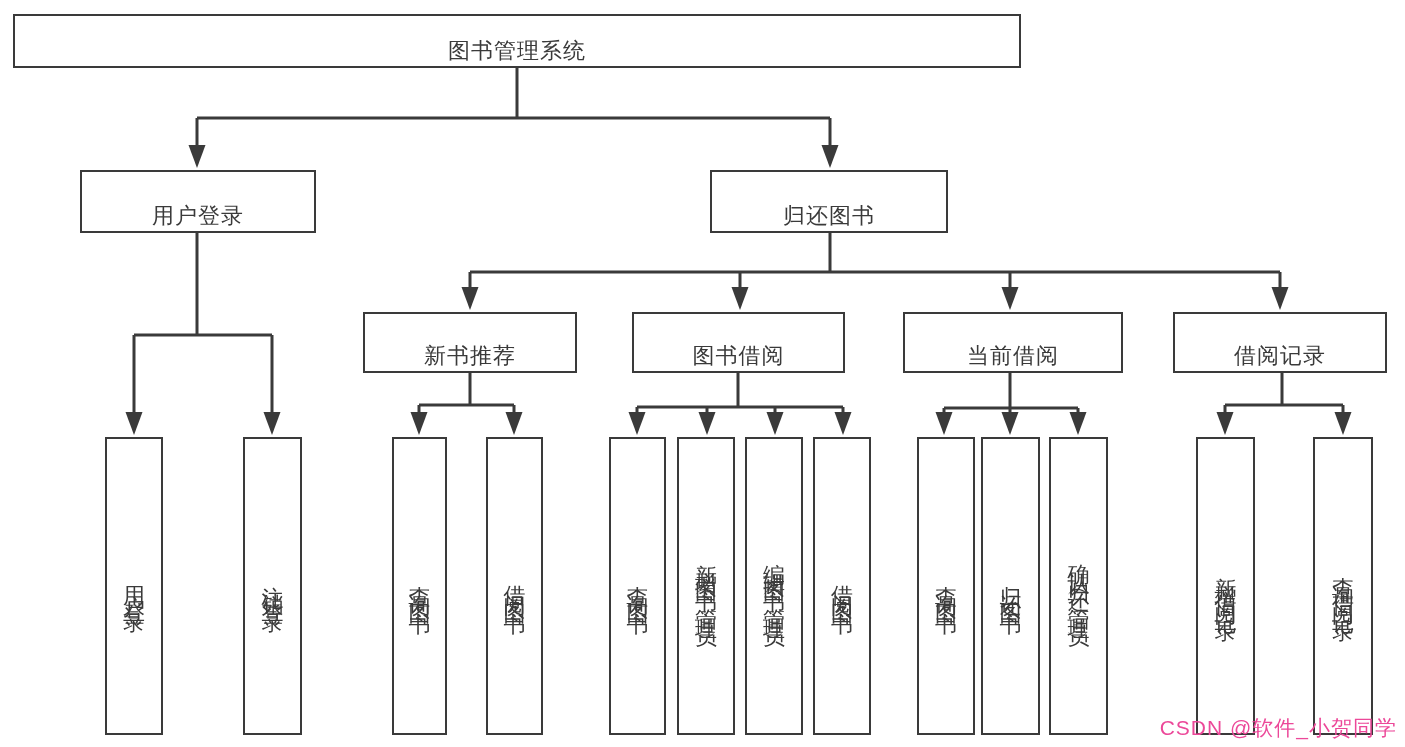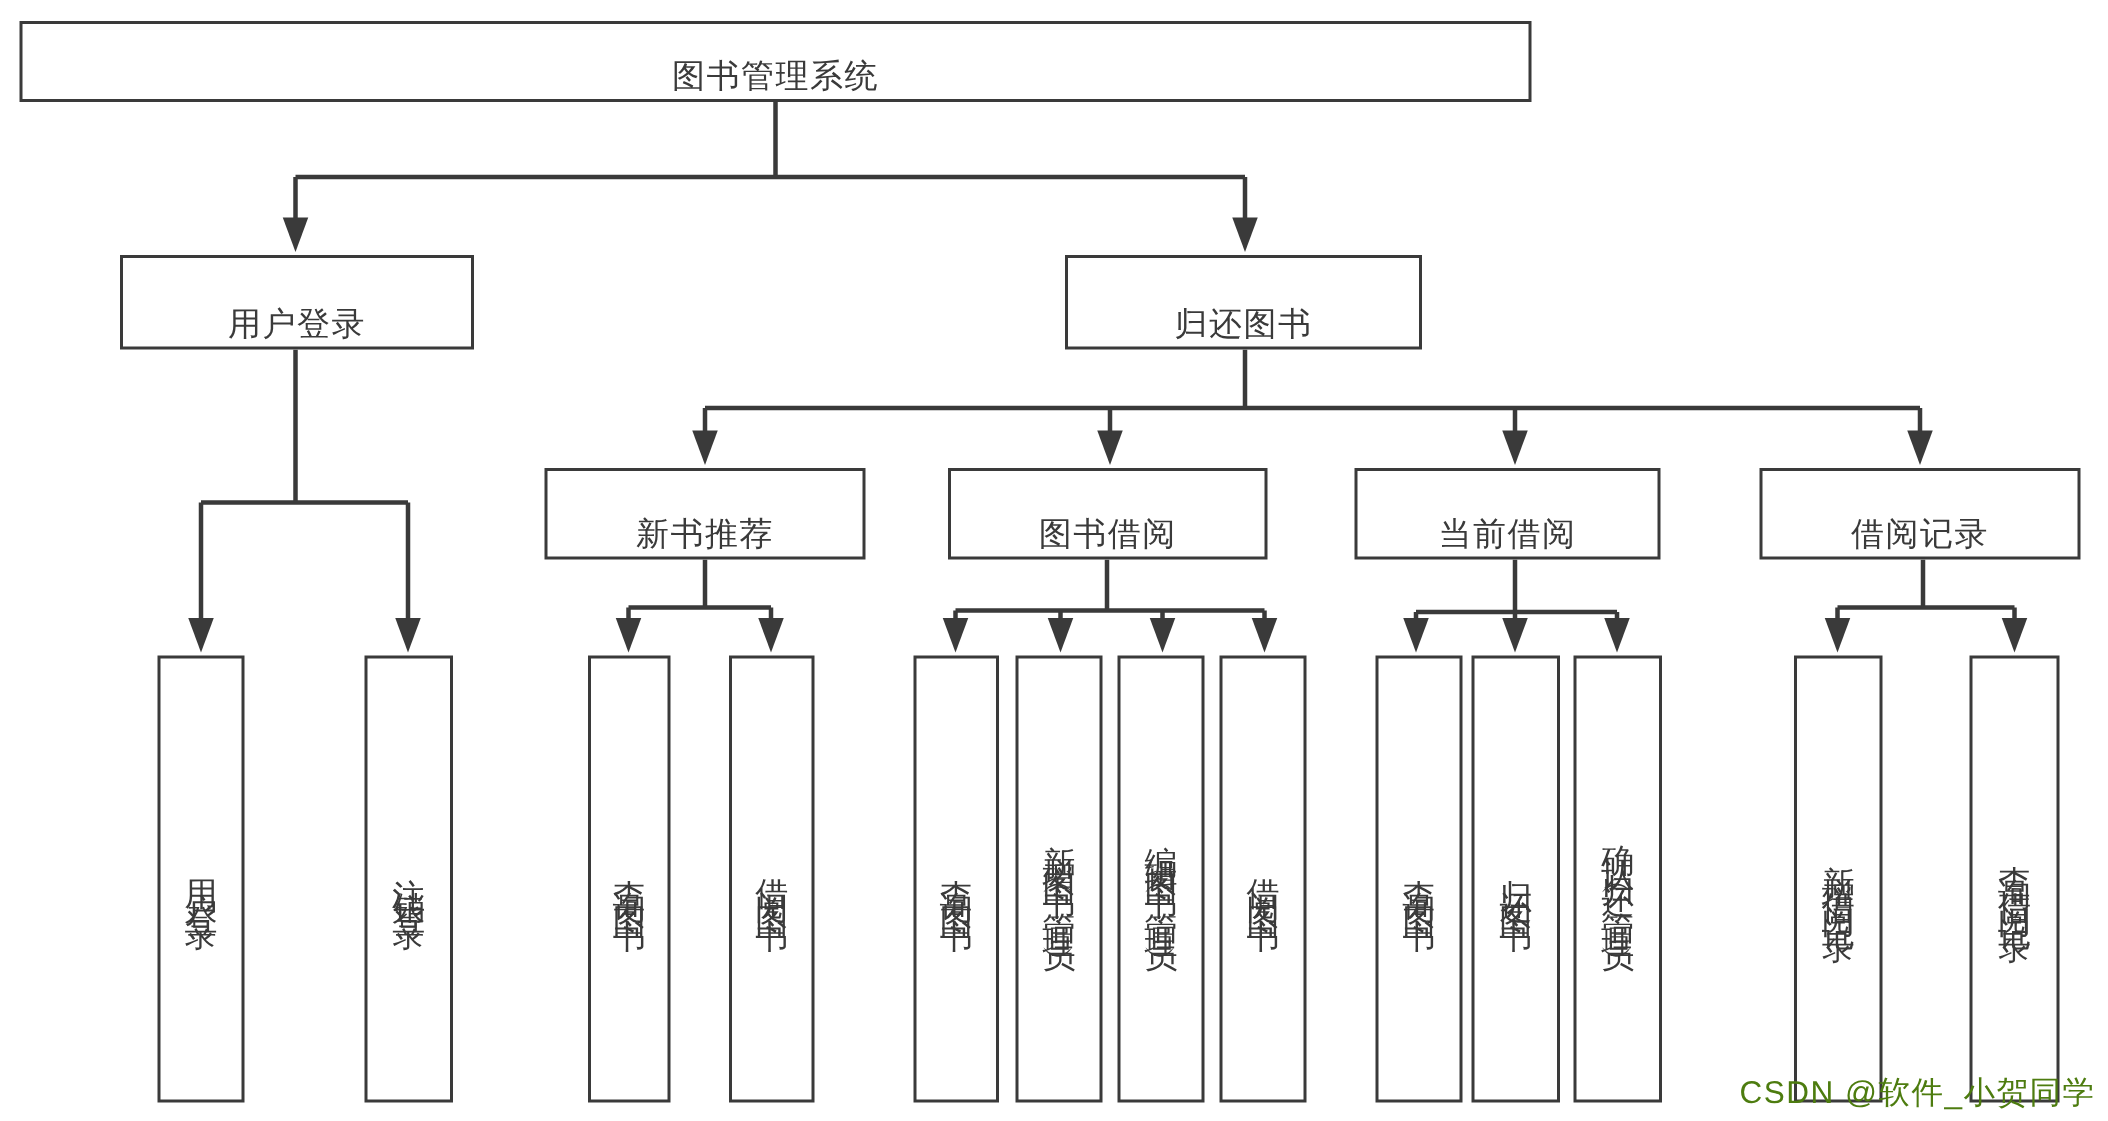--- a/index.html
+++ b/index.html
@@ -15,21 +15,21 @@
   .leaf{
     position:absolute;top:437px;height:298px;background:#ffffff;
     border:2.5px solid #3a3a3a;box-sizing:border-box;
     display:flex;align-items:center;justify-content:center;
     writing-mode:vertical-rl;text-orientation:mixed;
     color:#3a3a3a;font-size:22px;letter-spacing:9px;z-index:2;
   }
   #connectors{position:absolute;left:0;top:0;z-index:1;}
   .watermark{
     position:absolute;right:8px;bottom:5px;z-index:5;
-    color:#4d7c0f;font-size:21px;letter-spacing:1px;
+    color:#ec4899;font-size:21px;letter-spacing:1px;
   }
 </style>
 </head>
 <body>
 
 <div class="stage">
 
   <svg id="connectors" width="1405" height="747" viewBox="0 0 1405 747" aria-hidden="true">
     <path d="M517 68 V118
              M197 118 H830
@@ -75,21 +75,21 @@
   <div class="node" style="left:710px;top:170px;width:238px;height:63px;">
     <span>归还图书</span>
   </div>
 
   <div class="node" style="left:632px;top:312px;width:213px;height:61px;">
     <span>图书借阅</span>
   </div>
   <div class="node" style="left:363px;top:312px;width:214px;height:61px;">
     <span>新书推荐</span>
   </div>
-  <div class="node" style="left:903px;top:312px;width:204px;height:61px;">
+  <div class="node" style="left:903px;top:312px;width:220px;height:61px;">
     <span>当前借阅</span>
   </div>
   <div class="node" style="left:1173px;top:312px;width:214px;height:61px;">
     <span>借阅记录</span>
   </div>
 
   <div class="leaf" style="left:105px;width:58px;">
     <span>用户登录</span>
   </div>
   <div class="leaf" style="left:243px;width:59px;">

